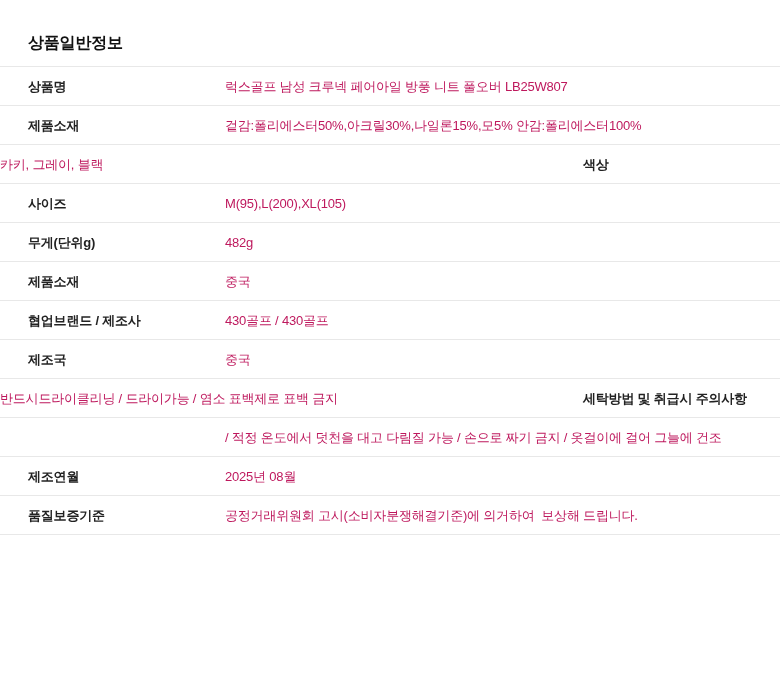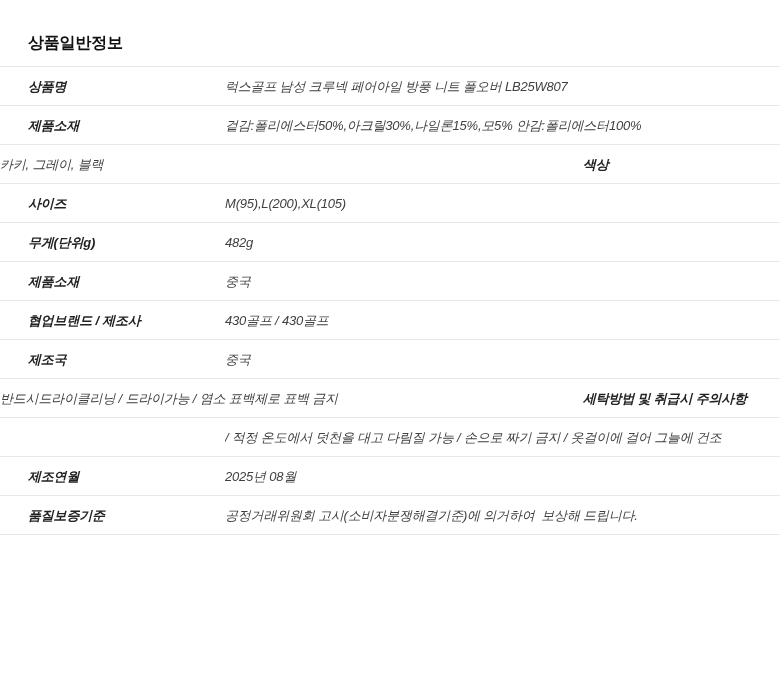--- a/index.html
+++ b/index.html
@@ -36,35 +36,34 @@
     display: flex;
     align-items: center;
     height: 39px;
     box-sizing: border-box;
     border-bottom: 1px solid #e8e8e8;
   }
   .cell {
     font-size: 13px;
     line-height: 17px;
     letter-spacing: -0.2px;
-    font-style: italic;
   }
   .cell.label {
     flex: none;
     width: 197px;
     padding-left: 28px;
     box-sizing: content-box;
     font-weight: bold;
     color: #222222;
     white-space: nowrap;
     overflow: hidden;
   }
   .cell.value {
     flex: 1;
-    color: #404040;
+    color: #be185d;
     white-space: pre;
     overflow: hidden;
     padding-right: 20px;
   }
 </style>
 </head>
 <body>
 
 <div class="page">
   <h2 class="section-title">상품일반정보</h2>

